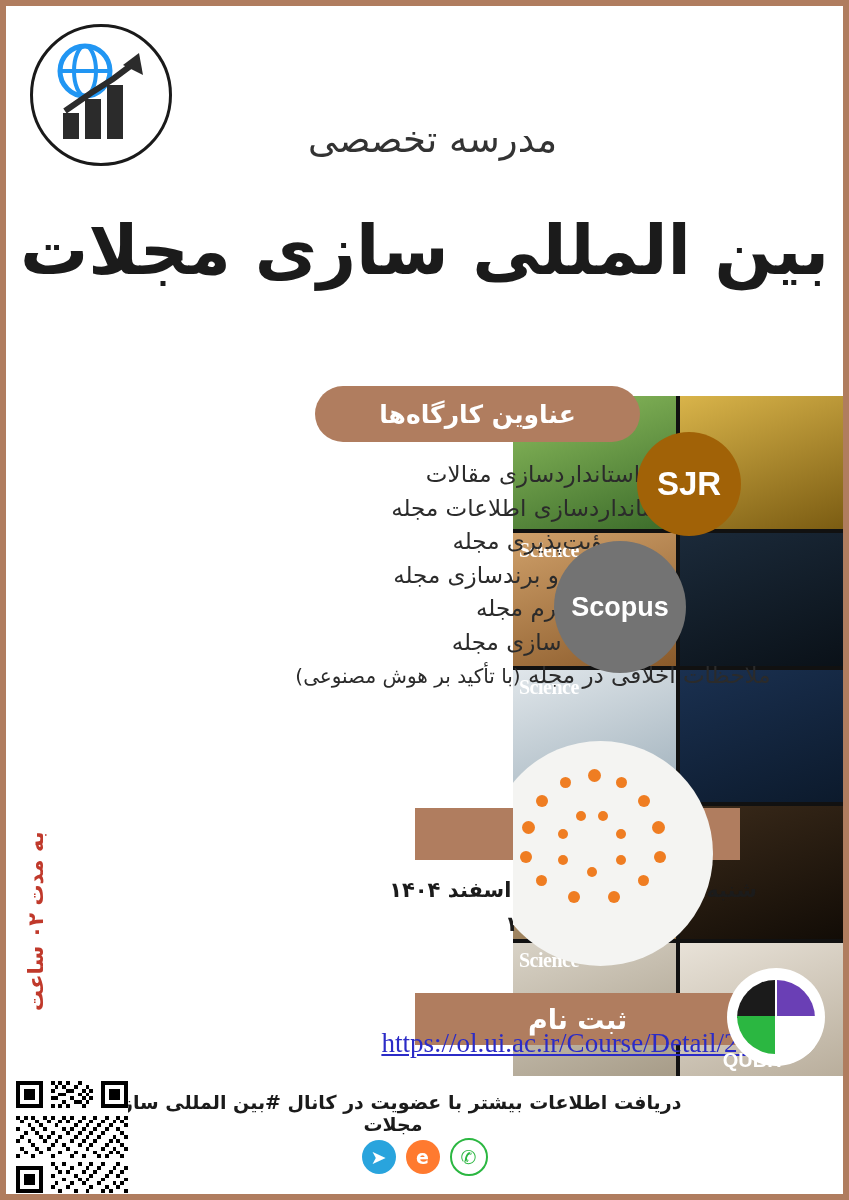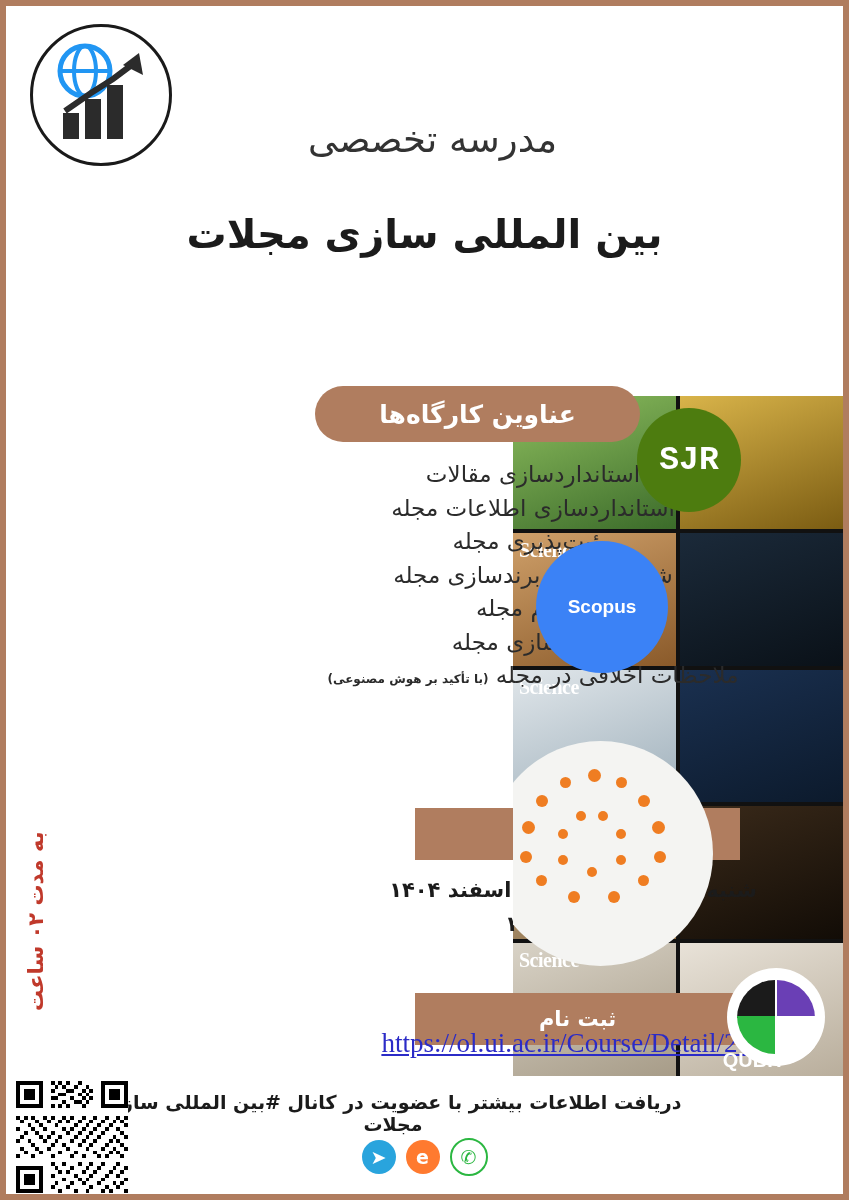--- a/index.html
+++ b/index.html
@@ -60,21 +60,21 @@
     color: #333333;
     font-weight: 500;
     padding-left: 16px;
   }
   .title {
     position: absolute;
     top: 205px;
     right: 0;
     left: 0;
     text-align: center;
-    font-size: 40px;
+    font-size: 68px;
     font-weight: bold;
     color: #1b1b1b;
     letter-spacing: -1px;
   }
 
   
   .bar {
     position: absolute;
     background: #b07d5f;
     color: #ffffff;
@@ -96,38 +96,37 @@
     top: 802px;
     width: 325px;
     height: 52px;
     font-size: 27px;
   }
   .bar-register {
     right: 103px;
     top: 987px;
     width: 325px;
     height: 52px;
-    font-size: 21px;
+    font-size: 27px;
   }
 
   
   .workshops {
     position: absolute;
     top: 452px;
     right: 0;
     width: 620px;
     text-align: center;
     font-size: 23px;
     color: #2b2b2b;
     line-height: 1.46;
   }
   .workshops div { white-space: nowrap; }
   .workshops .small-note {
-    font-size: 12px;
-    font-weight: bold;
+    font-size: 20px;
   }
 
   
   .time-text {
     position: absolute;
     top: 868px;
     right: 60px;
     width: 420px;
     text-align: center;
     font-size: 21px;
@@ -271,35 +270,35 @@
     position: absolute;
     border-radius: 50%;
     display: flex;
     align-items: center;
     justify-content: center;
     color: #ffffff;
     font-weight: bold;
   }
   .sjr {
     right: 102px;
-    top: 12px;
+    top: 36px;
     width: 104px;
     height: 104px;
-    background: #4d7c0f;
+    background: #a16207;
     font-size: 33px;
-    font-family: Liberation Mono, monospace;
+    font-family: Liberation Sans, sans-serif;
     z-index: 4;
   }
   .scopus {
-    right: 175px;
+    right: 157px;
     top: 145px;
     width: 132px;
     height: 132px;
-    background: #3b82f6;
-    font-size: 19px;
+    background: #737373;
+    font-size: 27px;
     font-family: "Liberation Sans", sans-serif;
     z-index: 4;
   }
   .wos {
     right: 130px;
     top: 345px;
     width: 225px;
     height: 225px;
     background: #f4f4f2;
     z-index: 4;

